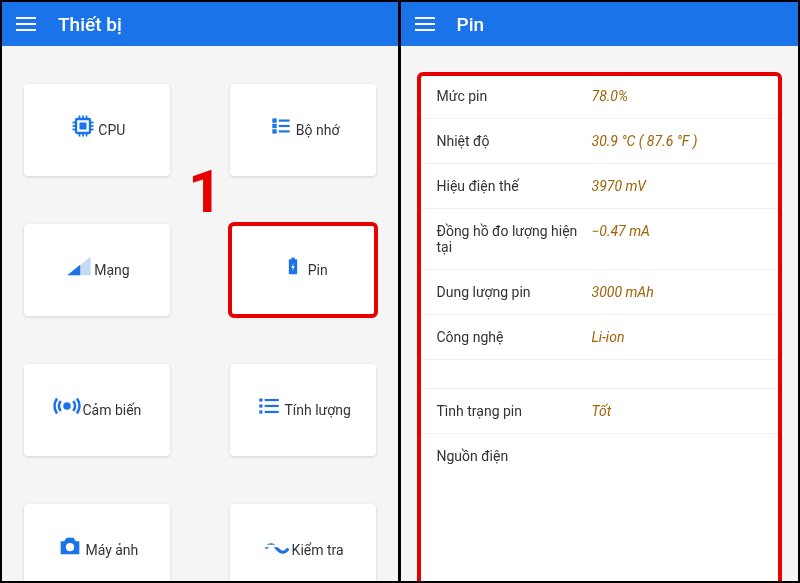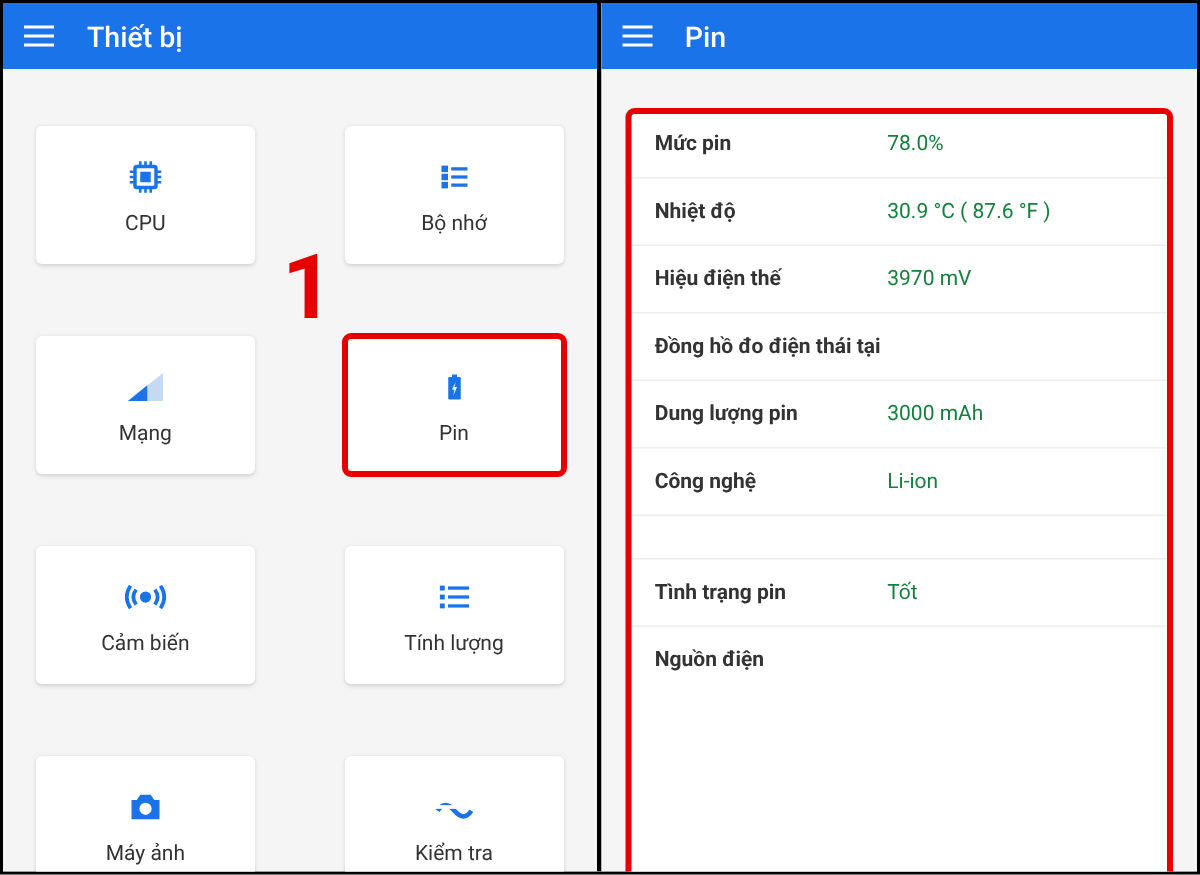--- a/index.html
+++ b/index.html
@@ -52,21 +52,20 @@
       padding: 38px 22px 0 22px;
       display: grid;
       grid-template-columns: 1fr 1fr;
       gap: 48px 60px;
     }
     .card {
       background: #fff;
       border-radius: 4px;
       box-shadow: 0 1px 3px rgba(0,0,0,0.15);
       display: flex;
-      flex-direction: column;
       align-items: center;
       justify-content: center;
       height: 92px;
       cursor: pointer;
       position: relative;
     }
     .card .icon {
       width: 30px;
       height: 30px;
       margin-bottom: 8px;
@@ -99,22 +98,22 @@
       outline: 4px solid #e60000;
       outline-offset: -2px;
     }
     .row {
       display: flex;
       padding: 14px 18px;
       border-bottom: 1px solid #eee;
       font-size: 14px;
     }
     .row:last-child { border-bottom: none; flex-direction: column; }
-    .row .key { flex: 0 0 155px; color: #333; font-weight: bold; }
-    .row .val { flex: 1; color: #15803d; }
+    .row .key { flex: 0 0 155px; color: #333; }
+    .row .val { flex: 1; color: #a16207; font-style: italic; }
   </style>
 </head>
 <body>
 
 <div class="panel panel-left">
   <div class="header">
     <div class="hamburger">
         <span></span>
         <span></span>
         <span></span>
@@ -238,21 +237,22 @@
       </div>
     <div class="row">
         <div class="key">Nhiệt độ</div>
         <div class="val">30.9 °C   ( 87.6 °F )</div>
       </div>
     <div class="row">
         <div class="key">Hiệu điện thế</div>
         <div class="val">3970 mV</div>
       </div>
     <div class="row">
-        <div class="key">Đồng hồ đo điện thái tại</div>
+        <div class="key">Đồng hồ đo lượng hiện tại</div>
+        <div class="val">−0.47 mA</div>
       </div>
     <div class="row">
         <div class="key">Dung lượng pin</div>
         <div class="val">3000 mAh</div>
       </div>
     <div class="row">
         <div class="key">Công nghệ</div>
         <div class="val">Li-ion</div>
       </div>
     <div class="row">

